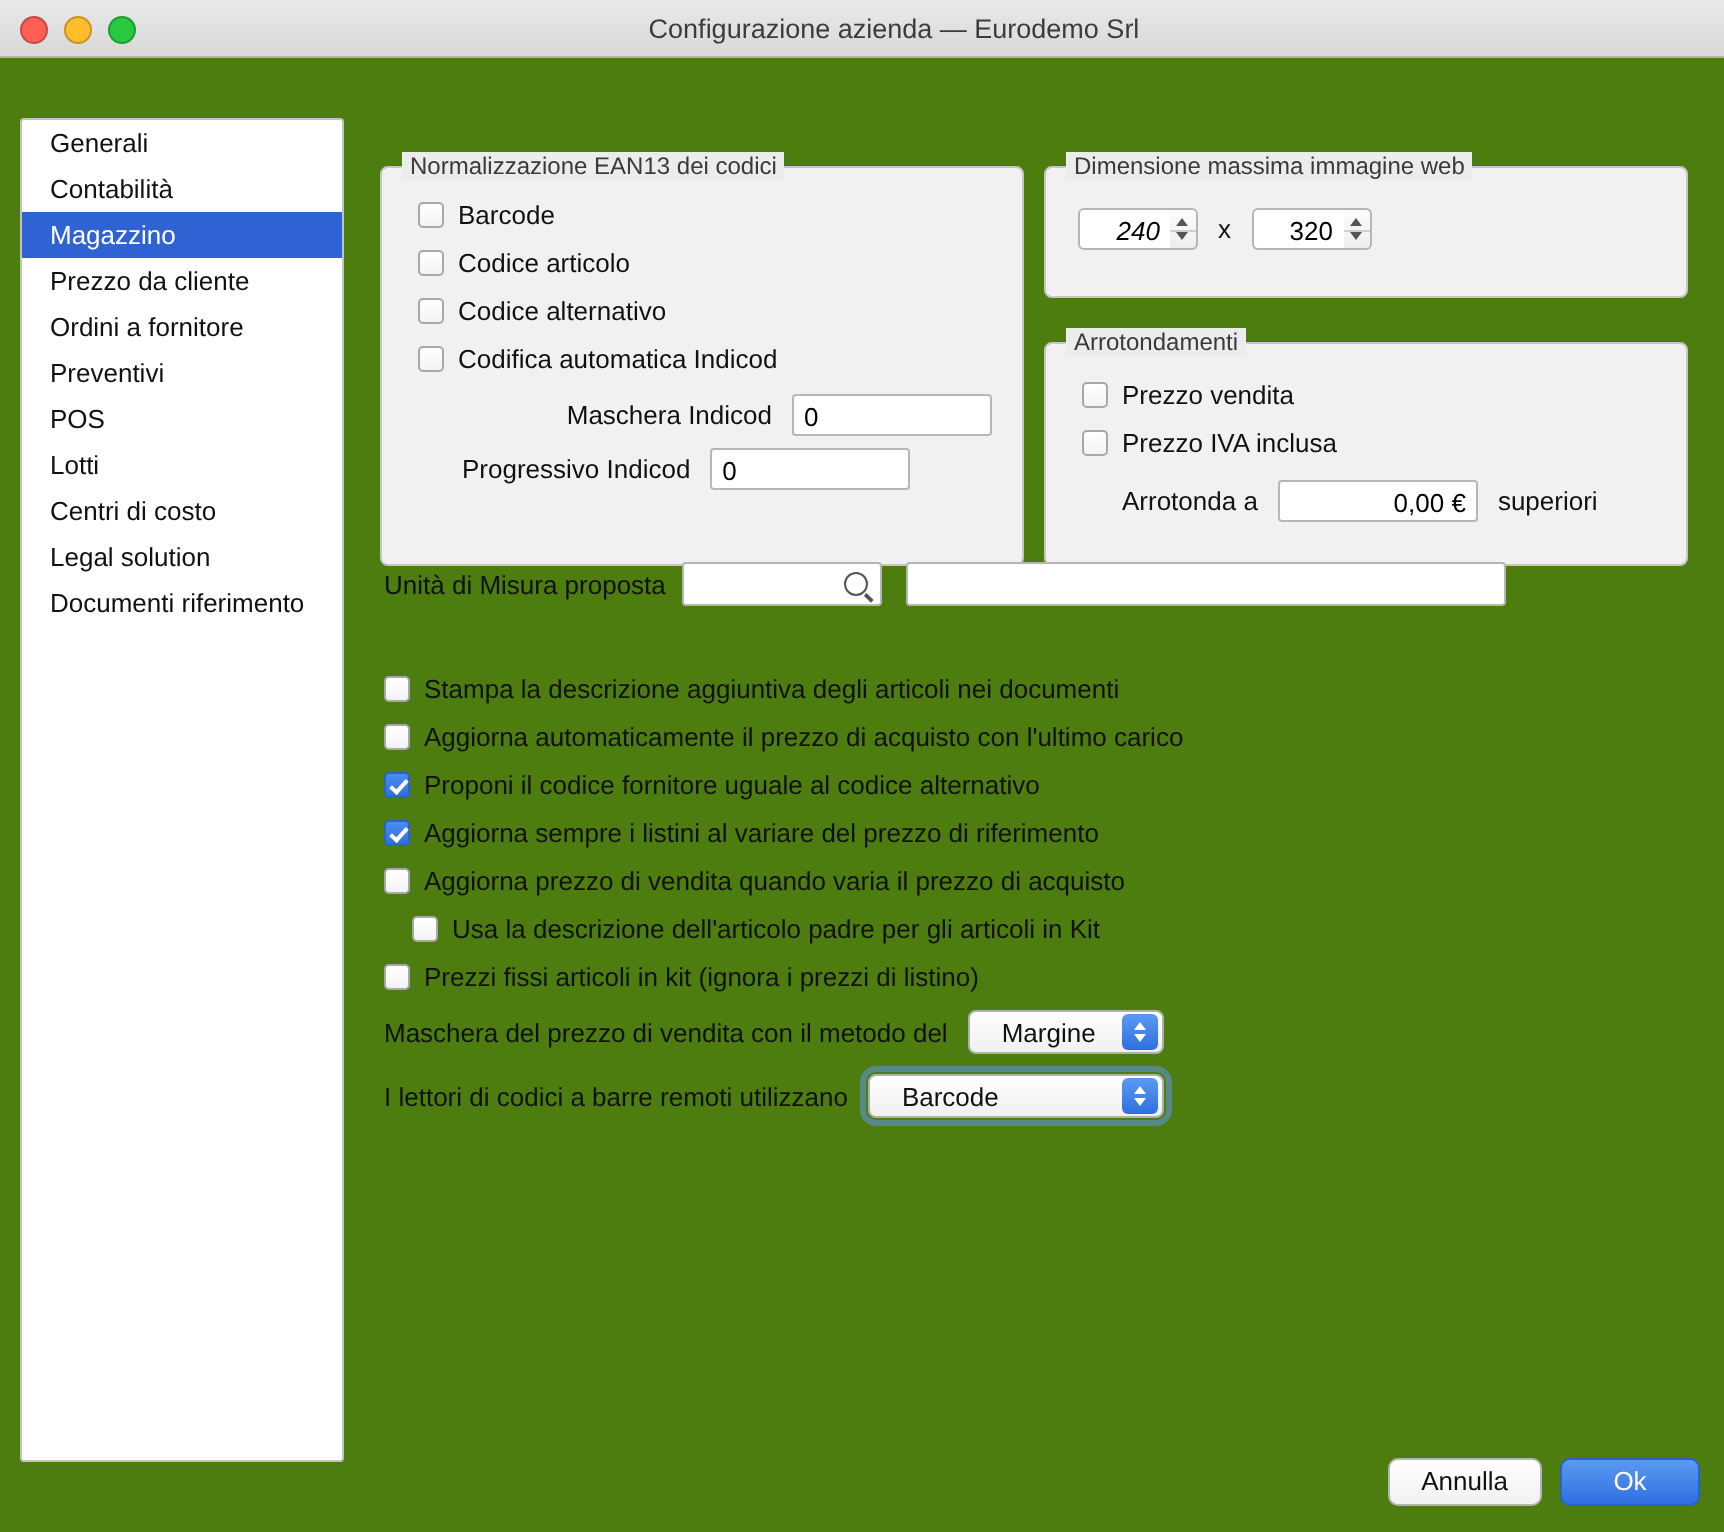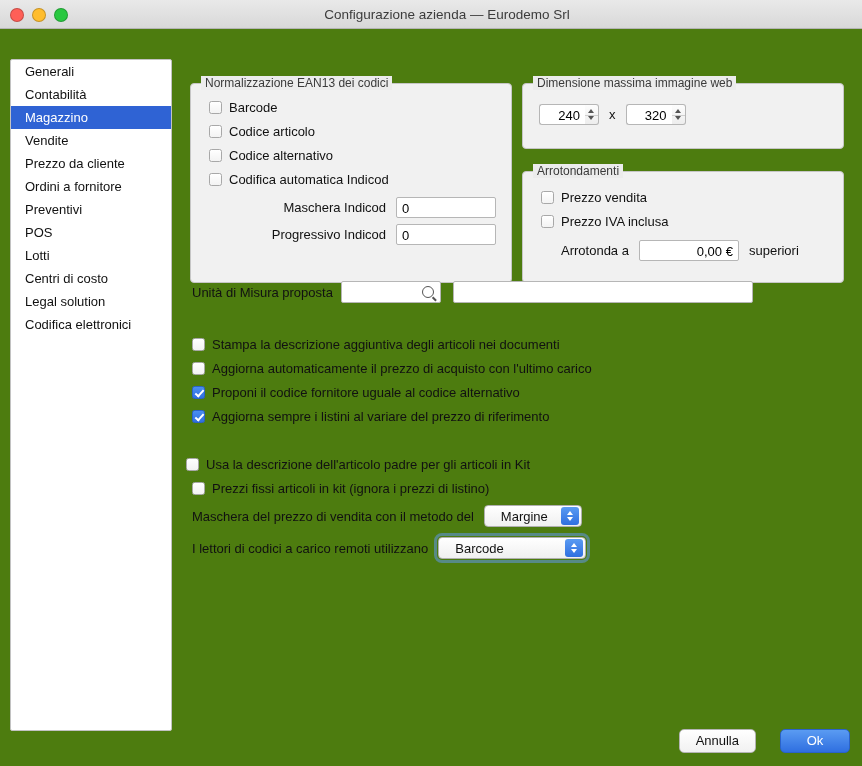--- a/index.html
+++ b/index.html
@@ -284,50 +284,49 @@
   .btn.primary {
     background: linear-gradient(#5a9bf2, #2f6fe0);
     border-color: #2a62c9;
     color: #fff;
   }
   .bottom-bar {
     position: absolute;
     right: 12px;
     bottom: 14px;
     display: flex;
-    gap: 24px;
+    gap: 9px;
   }
 </style>
 </head>
 <body>
 
 <div class="titlebar">
   <div class="traffic">
     <div class="tl-dot tl-close"></div>
     <div class="tl-dot tl-min"></div>
     <div class="tl-dot tl-zoom"></div>
   </div>
   <div class="win-title">Configurazione azienda — Eurodemo Srl</div>
 </div>
 
 <div class="window-body">
 
   <div class="sidebar">
     <div class="side-item">Generali</div>
     <div class="side-item">Contabilità</div>
     <div class="side-item selected">Magazzino</div>
-    <div class="side-item">Vendite</div>
     <div class="side-item">Prezzo da cliente</div>
     <div class="side-item">Ordini a fornitore</div>
     <div class="side-item">Preventivi</div>
     <div class="side-item">POS</div>
     <div class="side-item">Lotti</div>
     <div class="side-item">Centri di costo</div>
     <div class="side-item">Legal solution</div>
-    <div class="side-item">Codifica elettronici</div>
+    <div class="side-item">Documenti riferimento</div>
   </div>
 
   <div class="main">
 
     <div class="groupbox" id="gb-ean">
       <div class="group-legend">Normalizzazione EAN13 dei codici</div>
 
       <div class="row" style="position:absolute; left:18px; top:16px;">
         <span class="chk"></span>
         <span class="chk-label">Barcode</span>
@@ -342,30 +341,30 @@
       </div>
       <div class="row" style="position:absolute; left:18px; top:88px;">
         <span class="chk"></span>
         <span class="chk-label">Codifica automatica Indicod</span>
       </div>
 
       <div class="row" style="position:absolute; left:40px; top:113px; width:265px; justify-content:flex-end;">
         <span class="lbl" style="margin-right:10px;">Maschera Indicod</span>
         <span class="field" style="width:100px;">0</span>
       </div>
-      <div class="row" style="position:absolute; left:40px; top:140px; width:265px; justify-content:flex-end;">
+      <div class="row" style="position:absolute; left:40px; top:140px; width:265px; justify-content:flex-start;">
         <span class="lbl" style="margin-right:10px;">Progressivo Indicod</span>
         <span class="field" style="width:100px;">0</span>
       </div>
     </div>
 
     <div class="groupbox" id="gb-img">
       <div class="group-legend">Dimensione massima immagine web</div>
       <div class="row" style="position:absolute; left:16px; top:20px;">
-        <span class="field right" style="width:46px; border-radius:3px 0 0 3px; border-right:none;">240</span>
+        <span class="field right" style="width:46px; border-radius:3px 0 0 3px; border-right:none;font-style:italic;">240</span>
         <span class="stepper">
             <span class="divider"></span>
           </span>
         <span class="lbl" style="margin:0 10px;">x</span>
         <span class="field right" style="width:46px; border-radius:3px 0 0 3px; border-right:none;">320</span>
         <span class="stepper">
             <span class="divider"></span>
           </span>
       </div>
     </div>
@@ -404,39 +403,43 @@
       <span class="chk-label">Aggiorna automaticamente il prezzo di acquisto con l'ultimo carico</span>
     </div>
     <div class="row" style="position:absolute; left:10px; top:326px;">
       <span class="chk on"></span>
       <span class="chk-label">Proponi il codice fornitore uguale al codice alternativo</span>
     </div>
     <div class="row" style="position:absolute; left:10px; top:350px;">
       <span class="chk on"></span>
       <span class="chk-label">Aggiorna sempre i listini al variare del prezzo di riferimento</span>
     </div>
-    <div class="row" style="position:absolute; left:4px; top:398px;align-items:center;">
+    <div class="row" style="position:absolute; left:10px; top:374px;">
+      <span class="chk"></span>
+      <span class="chk-label">Aggiorna prezzo di vendita quando varia il prezzo di acquisto</span>
+    </div>
+    <div class="row" style="position:absolute; left:24px; top:398px;align-items:center;">
       <span class="chk"></span>
       <span class="chk-label">Usa la descrizione dell'articolo padre per gli articoli in Kit</span>
     </div>
     <div class="row" style="position:absolute; left:10px; top:422px;">
       <span class="chk"></span>
       <span class="chk-label">Prezzi fissi articoli in kit (ignora i prezzi di listino)</span>
     </div>
 
     <div class="row" style="position:absolute; left:10px; top:446px;">
       <span class="lbl">Maschera del prezzo di vendita con il metodo del</span>
       <span class="popup" style="width:98px; margin-left:10px;">
         <span>Margine</span>
         <span class="arrows"></span>
       </span>
     </div>
 
     <div class="row" style="position:absolute; left:10px; top:478px;">
-      <span class="lbl">I lettori di codici a carico remoti utilizzano</span>
+      <span class="lbl">I lettori di codici a barre remoti utilizzano</span>
       <span class="popup focused" style="width:148px; margin-left:10px;">
         <span>Barcode</span>
         <span class="arrows"></span>
       </span>
     </div>
 
   </div>
 
   <div class="bottom-bar">
     <div class="btn">Annulla</div>

